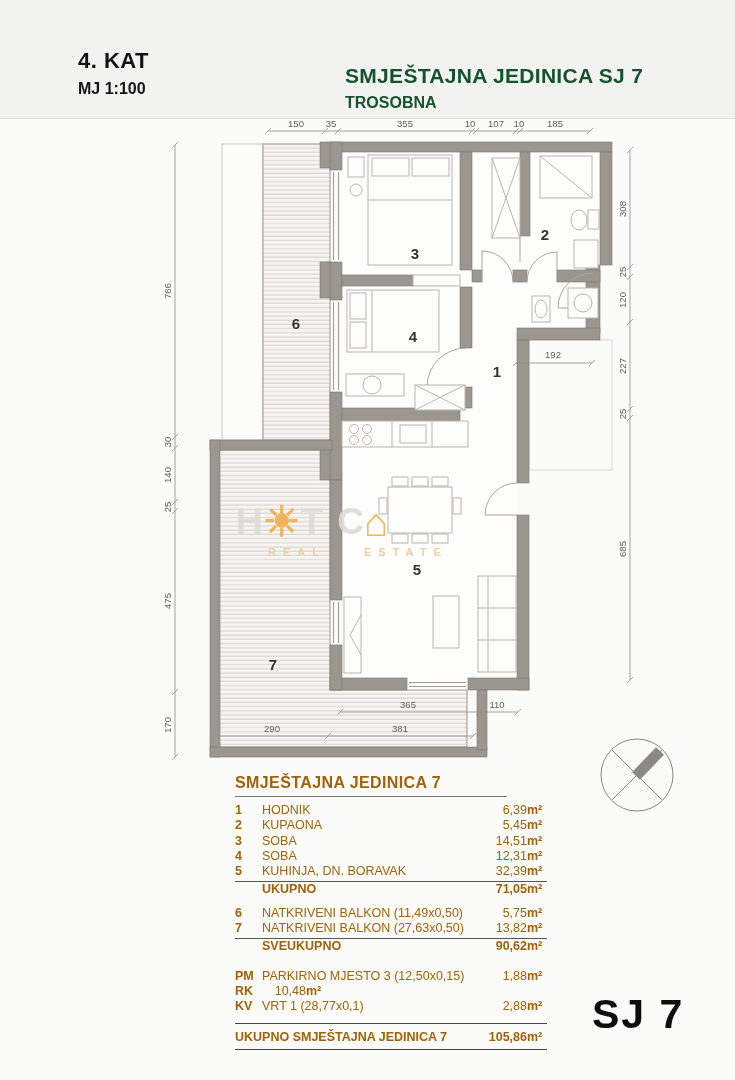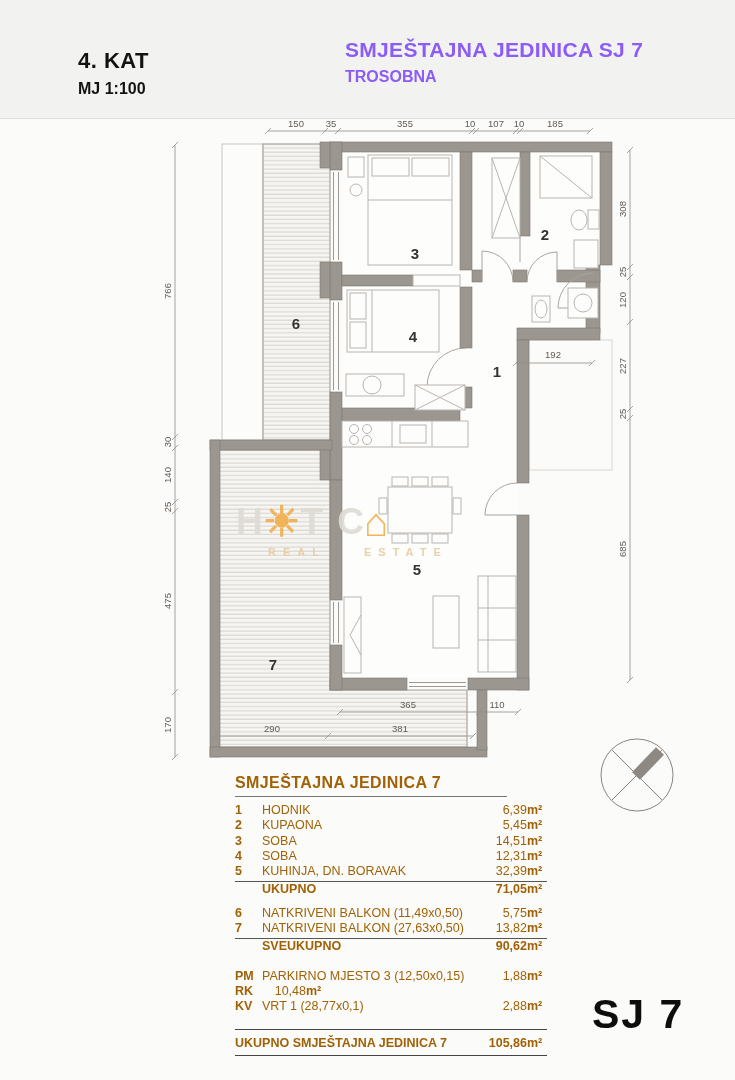--- a/index.html
+++ b/index.html
@@ -3,21 +3,21 @@
 <meta charset="utf-8">
 <style>
   html,body{margin:0;padding:0;background:#e9e9e7;}
   .page{position:relative;width:735px;height:1080px;background:#fbfbf9;
         font-family:"Liberation Sans",sans-serif;overflow:hidden;margin:0 auto;}
   .topband{position:absolute;left:0;top:0;width:735px;height:118px;
            background:#f2f2f0;border-bottom:1px solid #dfdeda;}
   .hdr-left{position:absolute;left:78px;top:48px;color:#121212;}
   .hdr-left .floor{font-size:22px;font-weight:bold;letter-spacing:.5px;}
   .hdr-left .scale{font-size:16px;font-weight:bold;margin-top:6px;}
-  .hdr-right{position:absolute;left:345px;top:38px;color:#8b5cf6;}
+  .hdr-right{position:absolute;left:345px;top:64px;color:#14532d;}
   .hdr-right .title{font-size:21px;font-weight:bold;letter-spacing:.3px;}
   .hdr-right .subtitle{font-size:16px;font-weight:bold;margin-top:6px;}
   svg.plan{position:absolute;left:0;top:0;}
   .dimtext{font-size:9.5px;fill:#5f5b56;}
   .roomnum{font-size:15px;font-weight:bold;fill:#333;}
   
   .wm{position:absolute;left:236px;top:500px;width:290px;opacity:.9;pointer-events:none;}
   .wm .word{font-size:37px;font-weight:bold;color:#dedbd5;letter-spacing:2px;
             display:flex;align-items:center;height:44px;}
   .wm .sun{color:#f2ae4a;font-size:42px;line-height:30px;margin:0 -2px;}
@@ -30,21 +30,21 @@
   .legend .ltitle{font-size:16px;font-weight:bold;letter-spacing:.4px;
                   border-bottom:1.5px solid #777;padding-bottom:4px;margin-bottom:6px;width:272px;}
   .lrow{display:flex;line-height:15.3px;}
   .lno{width:27px;font-weight:bold;}
   .lname{flex:1;}
   .larea{width:44px;text-align:right;}
   .lunit{width:20px;text-align:left;font-weight:bold;}
   .bold{font-weight:bold;}
   .lsep{border-top:1.4px solid #555;margin-top:2px;}
   .gap8{height:8px;} .gap14{height:14px;}
-  .grand{border-top:1.6px solid #444;margin-top:14px;padding-top:6px;
+  .grand{border-top:1.6px solid #444;margin-top:8px;padding-top:6px;
          border-bottom:1.6px solid #444;padding-bottom:4px;}
   .sj7{position:absolute;left:592px;top:991px;font-size:41px;font-weight:bold;
        color:#0d0d0d;letter-spacing:2px;}
 </style>
 </head>
 <body>
 
 <div class="page">
   <div class="topband"></div>
 

